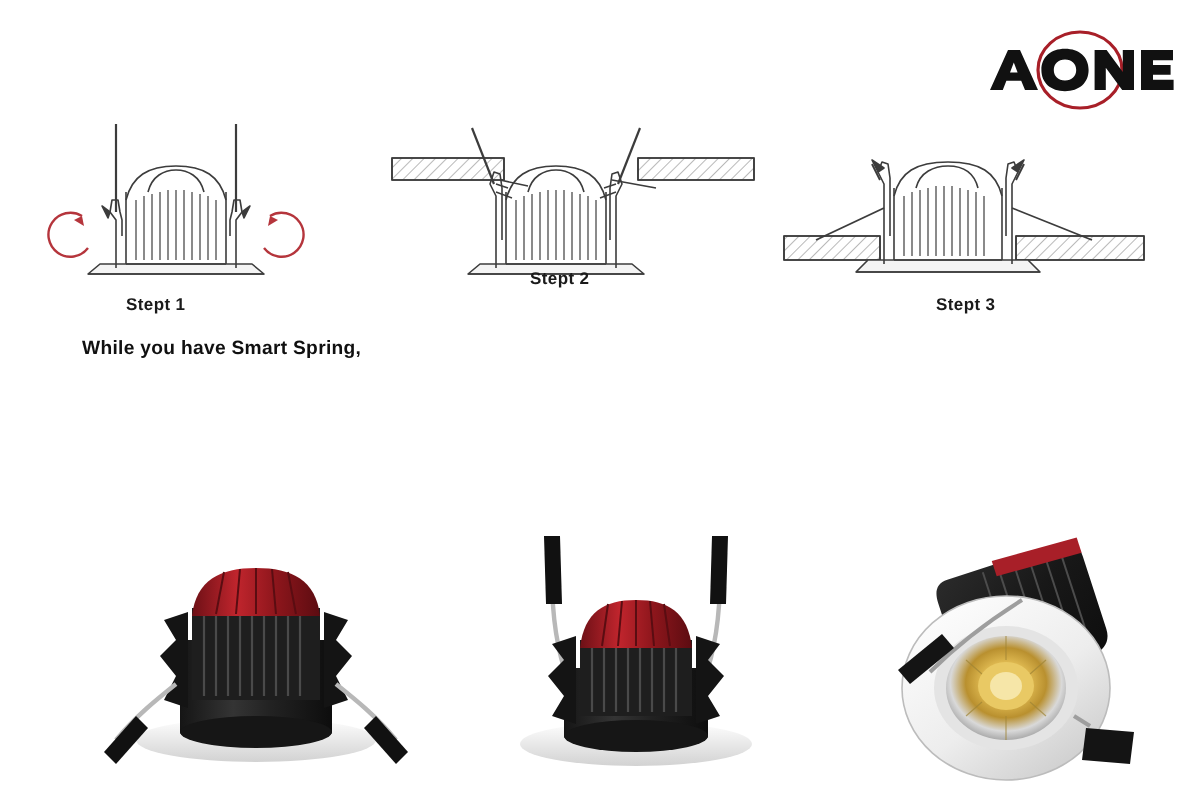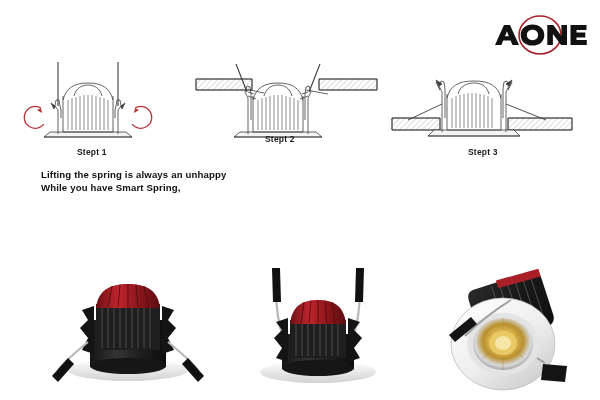--- a/index.html
+++ b/index.html
@@ -47,21 +47,21 @@
 
   
   .step-label {
     position: absolute;
     font-size: 8.5px;
     font-weight: bold;
     letter-spacing: 0.2px;
     color: #1a1a1a;
     white-space: nowrap;
   }
-  #step-label-1 { left: 77px;  top: 147px; }
+  #step-label-1 { left: 63px;  top: 147px; }
   #step-label-2 { left: 265px; top: 134px; }
   #step-label-3 { left: 468px; top: 147px; }
 
   
   .description {
     position: absolute;
     left: 41px;
     top: 168px;
     width: 330px;
   }
@@ -273,21 +273,20 @@
       </g>
     </svg>
   </div>
 </div>
 
 <div class="step-label" id="step-label-1">Stept 1</div>
 <div class="step-label" id="step-label-2">Stept 2</div>
 <div class="step-label" id="step-label-3">Stept 3</div>
 
 <div class="description">
-  <p>Lifting the spring is always an unhappy</p>
   <p>While you have Smart Spring,</p>
 </div>
 
 <div class="photo-row">
 
   <div class="photo" id="photo-1">
     <svg width="180" height="142" viewBox="0 0 180 142" xmlns="http://www.w3.org/2000/svg">
       <defs>
         <linearGradient id="p1body" x1="0" y1="0" x2="1" y2="0">
           <stop offset="0%" stop-color="#151515"></stop>

